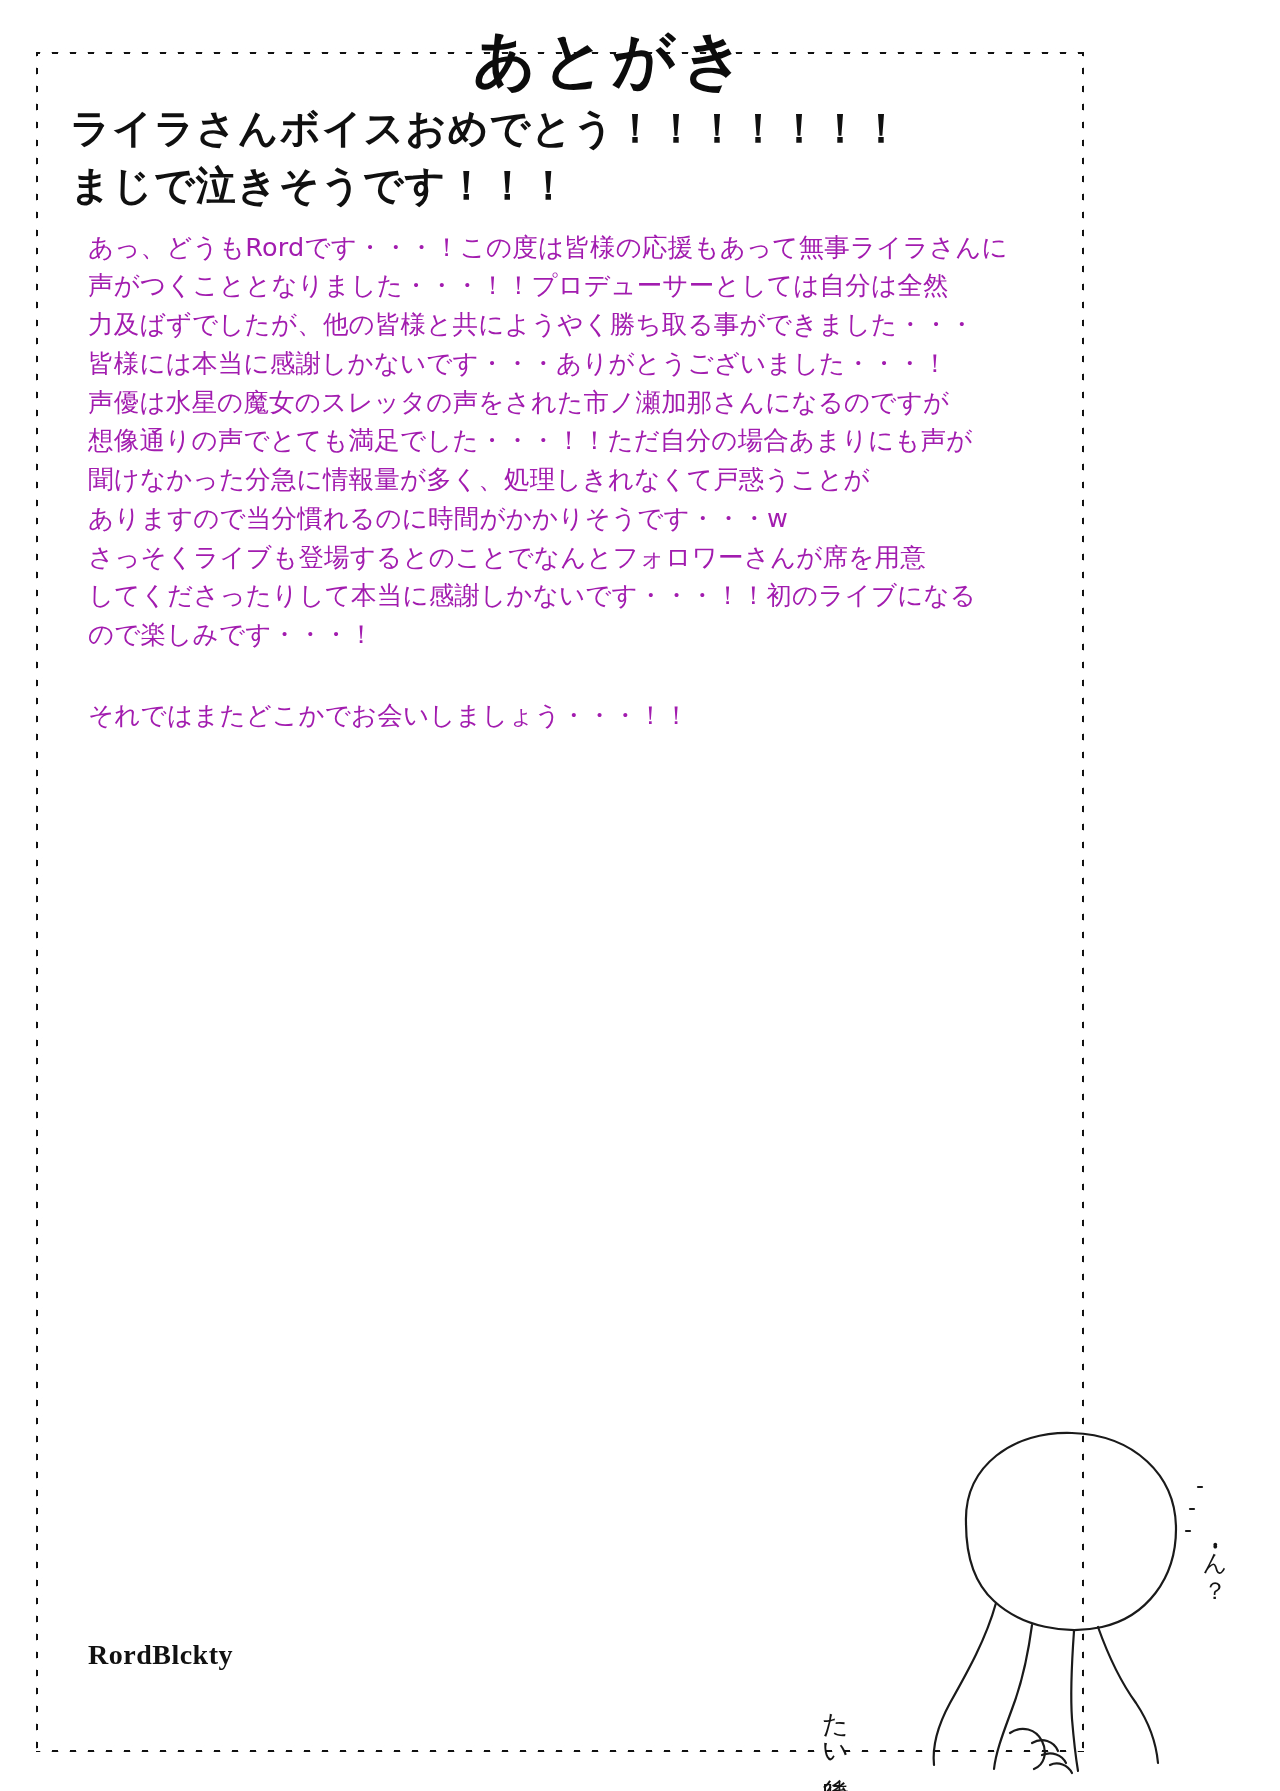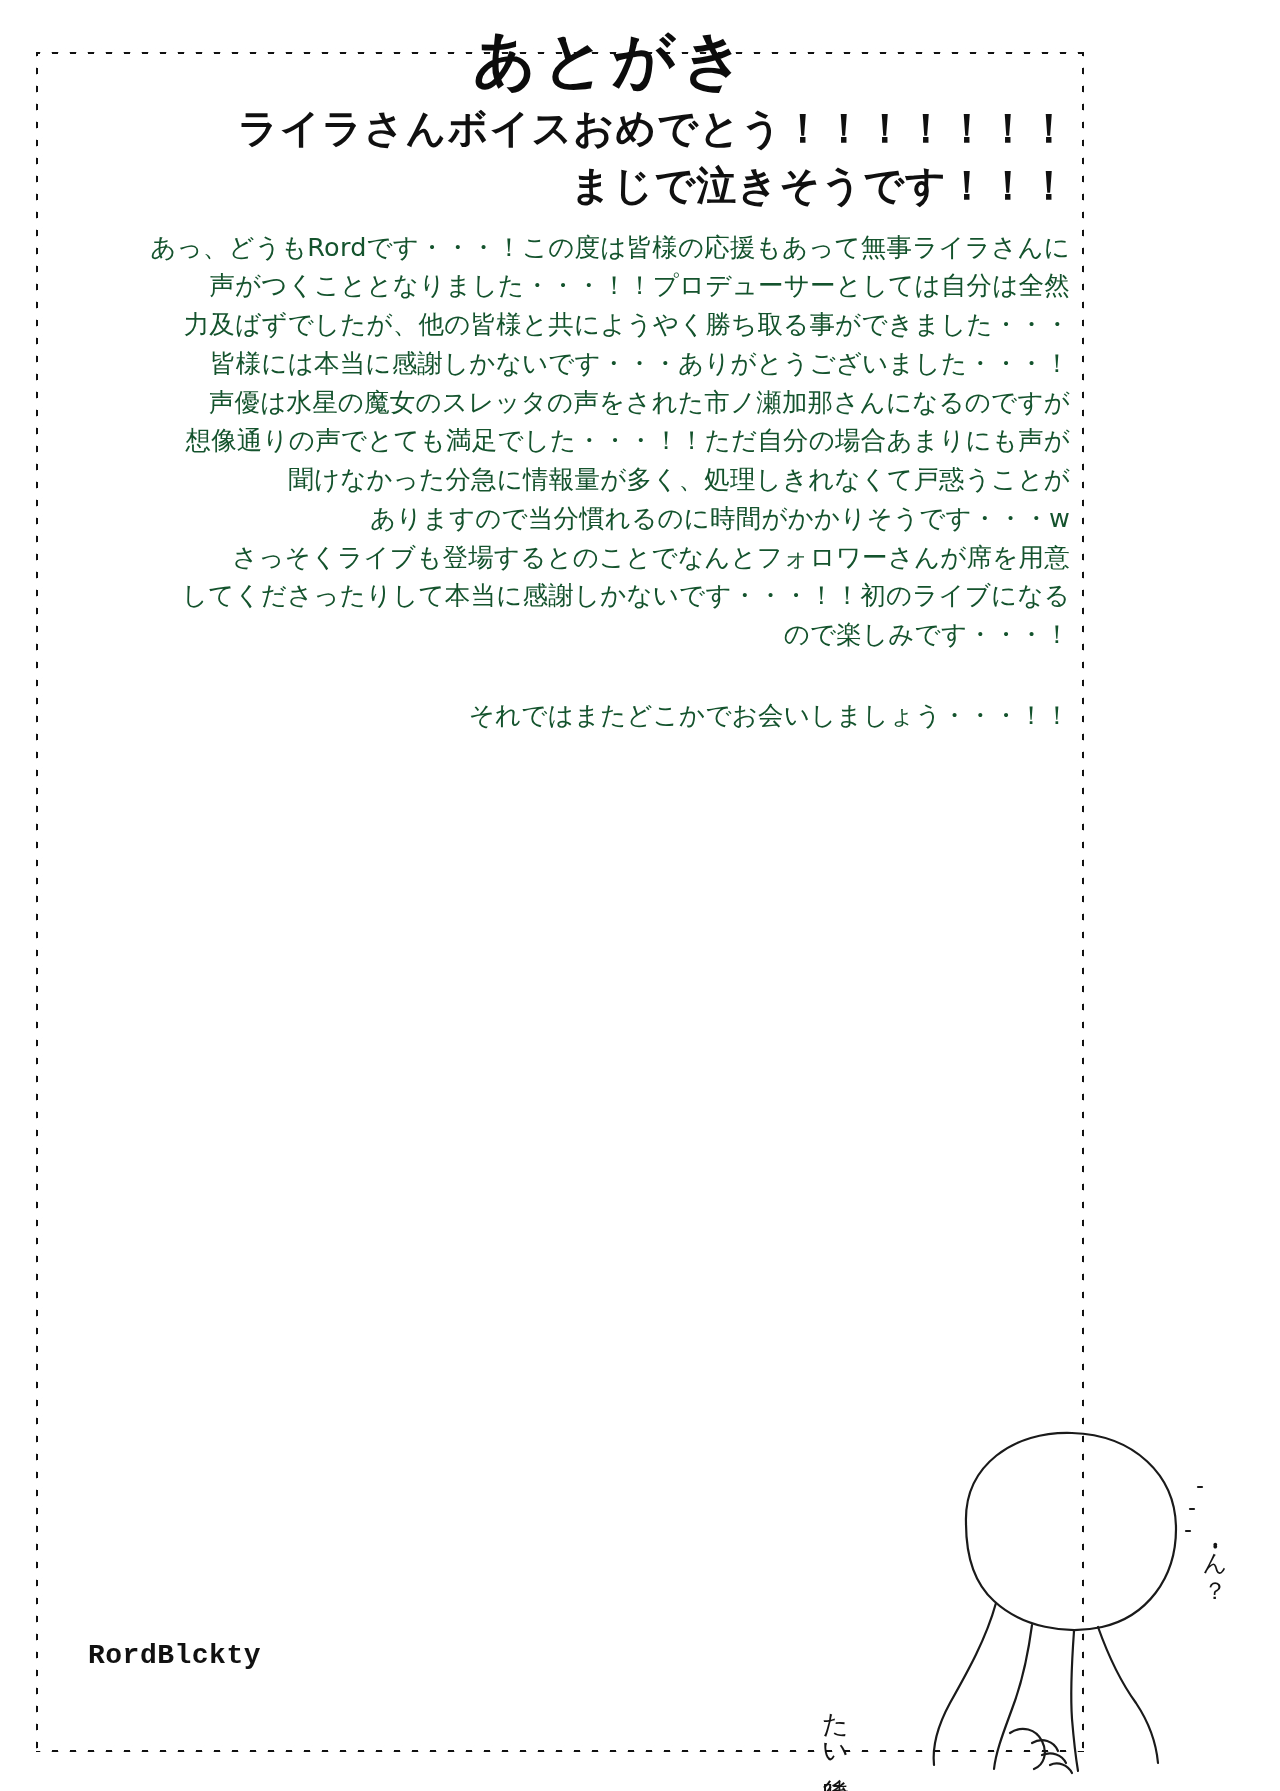--- a/index.html
+++ b/index.html
@@ -72,50 +72,49 @@
     z-index: 1;
   }
 
   
   .content {
     position: absolute;
     left: 60px;
     top: 100px;
     width: 1010px;
     z-index: 4;
-    text-align: right;
   }
 
   .headline {
     font-family: "DejaVu Sans", sans-serif;
     font-weight: bold;
     font-size: 40px;
     line-height: 1.42;
     letter-spacing: 1px;
     color: #101010;
     margin: 0 0 14px 10px;
     white-space: pre-line;
   }
 
   .body-block {
     font-family: "DejaVu Sans", sans-serif;
     font-size: 25.5px;
     line-height: 1.52;
     letter-spacing: 0.2px;
-    color: #14532d;
+    color: #a21caf;
     margin: 0 0 30px 28px;
     white-space: pre-line;
   }
   .body-block.gap-lg { margin-bottom: 42px; }
 
   .signature {
     position: absolute;
     left: 88px;
     bottom: 120px;
-    font-family: Liberation Mono, monospace;
+    font-family: Liberation Serif, serif;
     font-weight: bold;
     font-size: 28px;
     letter-spacing: 0.5px;
     color: #111;
     z-index: 6;
   }
 
   
   .sketch {
     position: absolute;

